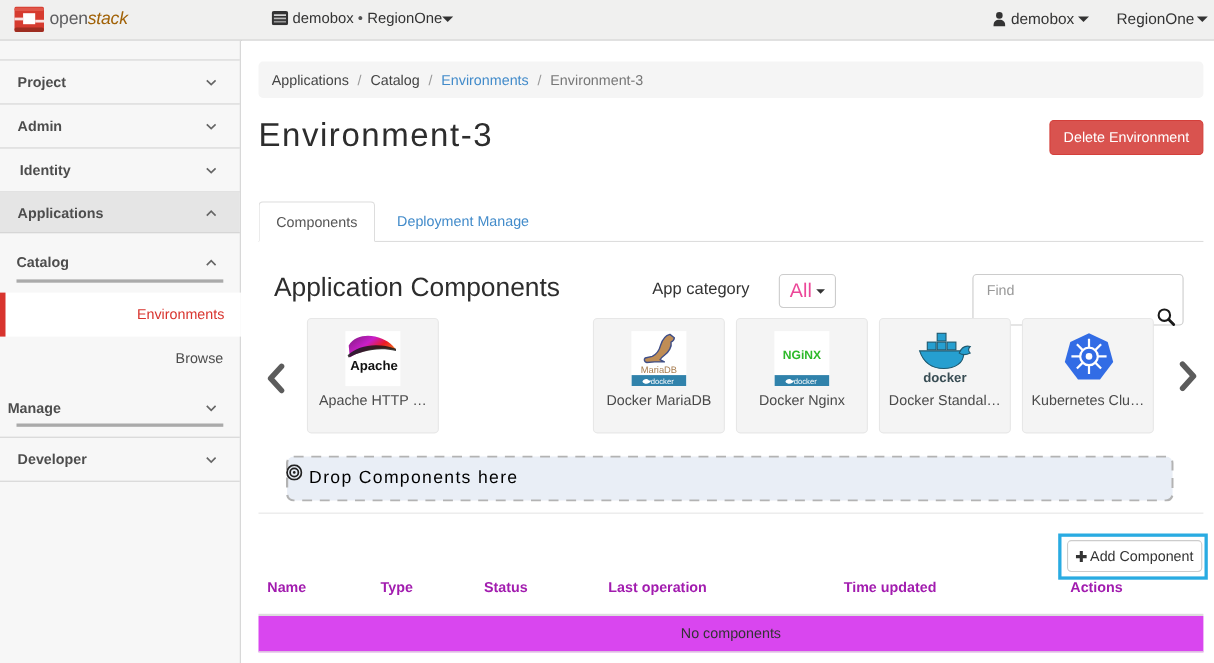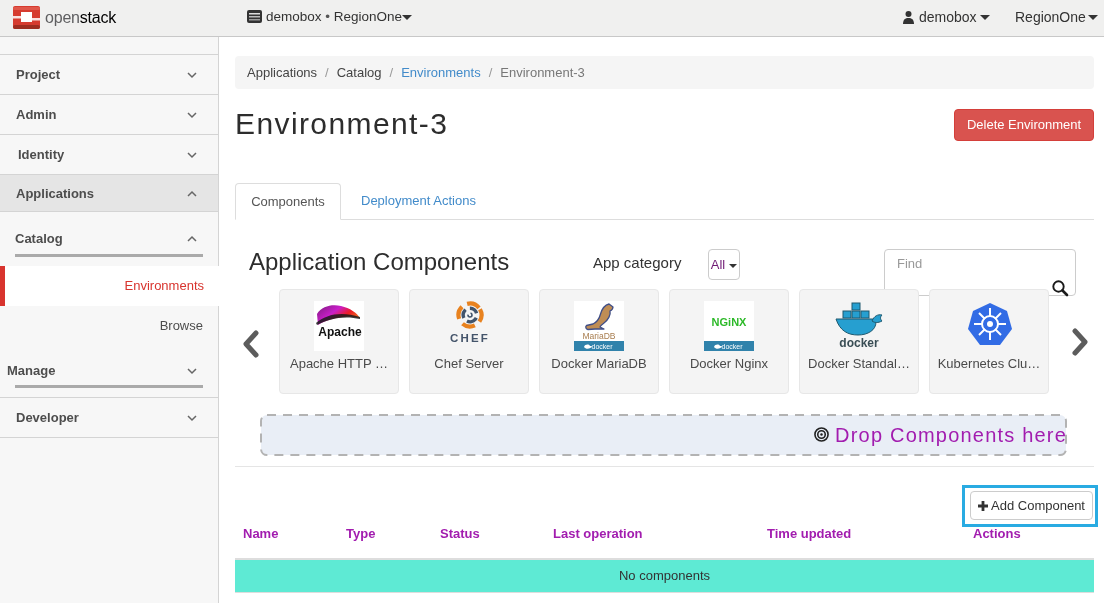--- a/index.html
+++ b/index.html
@@ -3,21 +3,21 @@
 <meta charset="utf-8">
 <style>
 * { margin:0; padding:0; box-sizing:border-box; }
 html,body { width:1104px; height:603px; }
 body { font-family:"Liberation Sans",sans-serif; font-size:13px; color:#333; background:#fff; position:relative; overflow:hidden; }
 .abs { position:absolute; }
 
 
 #navbar { left:0; top:0; width:1104px; height:37px; background:#f0f0ef; border-bottom:1px solid #c8c8c8; }
 #logo-text { left:45px; top:9px; font-size:16px; line-height:18px; letter-spacing:-0.2px; color:#5e5e60; }
-#logo-text b { color:#000000; font-weight:normal; }
+#logo-text b { color:#a16207; font-weight:normal;font-style:italic; }
 .nav-caret { width:0; height:0; border-left:5px solid transparent; border-right:5px solid transparent; border-top:5px solid #333; }
 .navtxt { font-size:14px; color:#333; top:9px; }
 
 
 #sidebar { left:0; top:37px; width:219px; height:566px; background:#f7f7f7; border-right:1px solid #d4d4d4; }
 .srow { position:absolute; left:0; width:218px; }
 .shead { font-weight:bold; color:#4d4d4d; font-size:13px; padding-left:16px; }
 .sborder { border-bottom:1px solid #d4d4d4; }
 .chev { position:absolute; right:21px; width:10px; height:10px; }
 .chev svg { display:block; }
@@ -32,43 +32,43 @@
 #delbtn { left:734px; top:72px; width:140px; height:32px; background:#d9534f; border:1px solid #d43f3a; border-radius:4px; color:#fff; font-size:13px; text-align:center; line-height:30px; }
 
 
 #tabline { left:15px; top:182px; width:859px; height:1px; background:#ddd; }
 #tab-active { left:15px; top:146px; width:106px; height:37px; background:#fff; border:1px solid #ddd; border-bottom:1px solid #fff; border-radius:4px 4px 0 0; line-height:35px; text-align:center; color:#555; font-size:13px; }
 #tab2 { left:141px; top:146px; height:36px; line-height:36px; color:#428bca; font-size:13px; }
 
 
 #appcomp-title { left:29px; top:211px; font-size:24px; line-height:28px; color:#2d2d2d; font-weight:normal; }
 #appcat { left:373px; top:217px; font-size:15px; color:#333; }
-#allbtn { left:488px; top:212px; width:32px; height:31px; background:#fff; border:1px solid #ccc; border-radius:4px; font-size:13px; color:#701a75; text-align:center; line-height:29px; }
+#allbtn { left:488px; top:212px; width:52px; height:31px; background:#fff; border:1px solid #ccc; border-radius:4px; font-size:18px; color:#ec4899; text-align:center; line-height:29px; }
 #allbtn .c { display:inline-block; width:0; height:0; border-left:4px solid transparent; border-right:4px solid transparent; border-top:4px solid #333; margin-left:4px; vertical-align:middle; }
 #findbox { left:664px; top:212px; width:192px; height:47px; border:1px solid #ccc; border-radius:4px; background:#fff; line-height:28px; padding-left:12px; color:#999; font-size:13px; }
 
 
 .tile { position:absolute; top:252px; width:120px; height:105px; background:#f4f4f4; border:1px solid #e7e7e7; border-radius:4px; }
 .tlabel { position:absolute; left:0; width:118px; top:66px; text-align:center; font-size:13px; color:#4a4a4a; }
 .ticon { position:absolute; left:34px; top:11px; width:50px; height:50px; background:#fff; }
 
 
-#dropzone { left:40px; top:377px; width:807px; height:42px; text-align:right; line-height:42px; font-size:20px; letter-spacing:1.2px; color:#a21caf; }
+#dropzone { left:40px; top:377px; width:807px; height:42px; text-align:left; line-height:42px; font-size:16px; letter-spacing:1.2px; color:#000000; }
 #dropzone .dzbg { position:absolute; left:0; top:0; }
 #dropzone .dzc { position:relative; }
 #hr2 { left:15px; top:429px; width:859px; height:1px; background:#e5e5e5; }
 
 
 #addwrap { left:742px; top:448px; width:136px; height:42px; border:3px solid #29abe2; background:#fff; }
 #addbtn { position:absolute; left:5px; top:3px; width:123px; height:29px; background:#fff; border:1px solid #ccc; border-radius:4px; text-align:center; line-height:27px; font-size:13px; color:#333; }
 
 
 .th { position:absolute; top:489px; font-weight:bold; font-size:13px; color:#a21caf; }
 #thline { left:15px; top:521px; width:859px; height:2px; background:#ddd; }
-#row1 { left:15px; top:523px; width:859px; height:33px; background:#5eead4; border-bottom:1px solid #ddd; text-align:center; line-height:32px; font-size:13px; color:#333; }
+#row1 { left:15px; top:523px; width:859px; height:33px; background:#d946ef; border-bottom:1px solid #ddd; text-align:center; line-height:32px; font-size:13px; color:#333; }
 </style>
 </head>
 <body>
 <div id="navbar" class="abs"></div>
 
 <svg class="abs" style="left:13px; top:6px;" width="27" height="23" viewBox="0 0 27 23">
   <rect x="0" y="0" width="27" height="23" rx="2" fill="#d63b2f"></rect>
   <rect x="0" y="1" width="27" height="3" rx="1.5" fill="#e0574a"></rect>
   <rect x="0" y="19" width="27" height="4" rx="2" fill="#9e2d20"></rect>
   <rect x="8" y="6" width="11" height="10" fill="#fff"></rect>
@@ -139,21 +139,21 @@
       </span></div>
 </div>
 
 <div id="content" class="abs">
   <div id="breadcrumb" class="abs">Applications<span class="sep">/</span>Catalog<span class="sep">/</span><span class="lnk">Environments</span><span class="sep">/</span><span class="cur">Environment-3</span></div>
   <div id="pagetitle" class="abs">Environment-3</div>
   <div id="delbtn" class="abs">Delete Environment</div>
 
   <div id="tabline" class="abs"></div>
   <div id="tab-active" class="abs">Components</div>
-  <div id="tab2" class="abs">Deployment Actions</div>
+  <div id="tab2" class="abs">Deployment Manage</div>
 
   <div id="appcomp-title" class="abs">Application Components</div>
   <div id="appcat" class="abs">App category</div>
   <div id="allbtn" class="abs">All<span class="c"></span></div>
   <div id="findbox" class="abs">Find</div>
   <svg class="abs" style="left:831px; top:242px;" width="18" height="18" viewBox="0 0 18 18">
       <circle cx="7.5" cy="7.5" r="5.2" fill="none" stroke="#1a1a1a" stroke-width="1.9"></circle>
       <line x1="11.5" y1="11.5" x2="16" y2="16" stroke="#1a1a1a" stroke-width="2.6" stroke-linecap="round"></line>
     </svg>
 
@@ -174,35 +174,20 @@
               <stop offset="0.62" stop-color="#ed1c24"></stop>
               <stop offset="1" stop-color="#f6921e"></stop>
         </linearGradient>
           </defs>
         <path d="M3,13 C8,5 18,3 27,5 C36,7 43,12 46,17 C38,15 30,15 22,17 C14,19 8,21 4,24 Z" fill="url(#apg)"></path>
         <path d="M2,22 C12,13 28,10 46,16 L46,18 C30,14 14,18 3,24 Z" fill="#1a1a1a" opacity="0.85"></path>
         <text x="26" y="35" font-family="Liberation Sans" font-size="12" font-weight="bold" text-anchor="middle" fill="#111">Apache</text>
       </svg>
     </div>
     <div class="tlabel">Apache HTTP …</div>
-  </div>
-  <div class="tile" style="left:189px;">
-    <div class="ticon" style="background:none; left:35px;">
-      <svg width="50" height="50" viewBox="0 0 50 50">
-        <g transform="translate(25,14) rotate(-30)">
-          <circle r="11.5" fill="none" stroke="#e8821f" stroke-width="4.2" stroke-dasharray="13 6"></circle>
-        </g>
-        <g transform="translate(25,14) rotate(40)">
-          <circle r="6.8" fill="none" stroke="#41546b" stroke-width="3.4" stroke-dasharray="9 4.5"></circle>
-        </g>
-        <circle cx="25" cy="14" r="2" fill="none" stroke="#41546b" stroke-width="1.6" stroke-dasharray="6 3"></circle>
-        <text x="25" y="41" font-family="Liberation Sans" font-size="11.5" font-weight="bold" letter-spacing="2.2" text-anchor="middle" fill="#44546a">CHEF</text>
-      </svg>
-    </div>
-    <div class="tlabel">Chef Server</div>
   </div>
   <div class="tile" style="left:319px;">
     <div class="ticon">
       <svg width="50" height="50" viewBox="0 0 50 50">
         <path d="M35,3 L39,6 C39,8 38,9 36,10 C37,14 34,19 30,22 C28,23.5 26.5,25 26,26 L30,28 L21,28 L14,28.5 C12,28 11,26 12.5,24.5 L19,23 C23,21 25.5,17 26.5,13 C28,8 31,4 35,3 Z" fill="#bf8d55" stroke="#3f4e87" stroke-width="1.3" stroke-linejoin="round"></path>
         <text x="25" y="38" font-family="Liberation Sans" font-size="8.5" text-anchor="middle" fill="#a87d4f">MariaDB</text>
         <rect x="0" y="40" width="50" height="10" fill="#3082ab"></rect>
         <text x="28" y="48" font-family="Liberation Sans" font-size="7" text-anchor="middle" fill="#fff">docker</text>
         <path d="M10,46 C11,43 15,43 16,45 L18,45 C17,48 12,49 10,46 Z" fill="#fff"></path>
       </svg>

